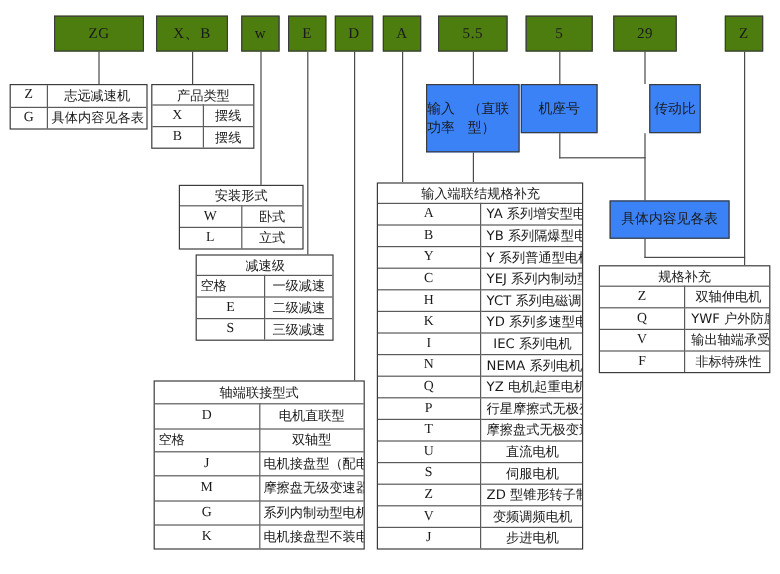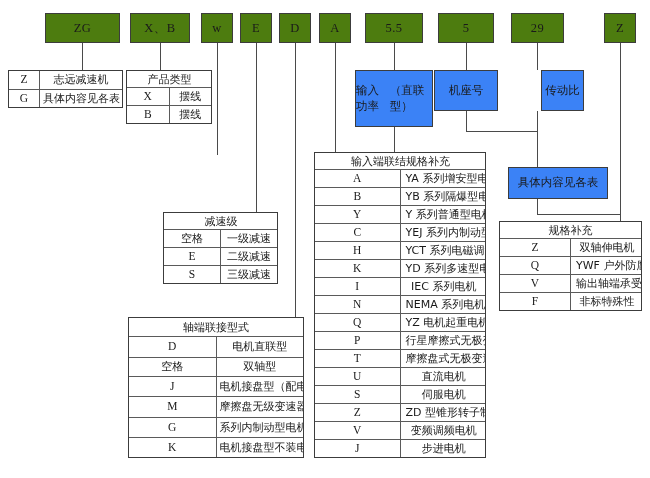--- a/index.html
+++ b/index.html
@@ -50,21 +50,20 @@
     line-height:1;
     white-space:nowrap;
     overflow:hidden;
   }
   .tbl td.code{
     text-align:center;
     font-family:"Liberation Serif","DejaVu Serif",serif;
     font-size:11.5px;
   }
   .tbl td.cn-code{
-    text-align:center;
     font-family:"DejaVu Sans","Liberation Sans",sans-serif;
     font-size:11px;
   }
   .tbl td.desc{text-align:center;}
   .tbl td.desc-l{text-align:left;padding-left:5px;}
   .tbl td.hdr-l{text-align:left;padding-left:4px;}
   .tbl td.hdr-c{text-align:center;}
   
   .tbl tr:first-child td{border-top:none;}
   .tbl tr:last-child td{border-bottom:none;}
@@ -163,20 +162,37 @@
         <td class="desc">摆线</td>
       </tr>
       <tr>
         <td class="code">B</td>
         <td class="desc">摆线</td>
       </tr>
     </tbody>
       </table>
   </div>
 
+  <div class="tbl" style="left:149px;top:154px;width:104px;height:54px;">
+    <table>
+      <tbody>
+          <tr>
+        <td class="hdr-c" colspan="2">安装形式</td>
+      </tr>
+      <tr>
+        <td class="code" style="width:47px">W</td>
+        <td class="desc">卧式</td>
+      </tr>
+      <tr>
+        <td class="code">L</td>
+        <td class="desc">立式</td>
+      </tr>
+    </tbody>
+      </table>
+  </div>
 
   <div class="tbl" style="left:163px;top:212px;width:115px;height:72px;">
     <table>
       <tbody>
           <tr>
         <td class="hdr-l" colspan="2">减速级</td>
       </tr>
       <tr>
         <td class="cn-code" style="width:50px">空格</td>
         <td class="desc">一级减速</td>

